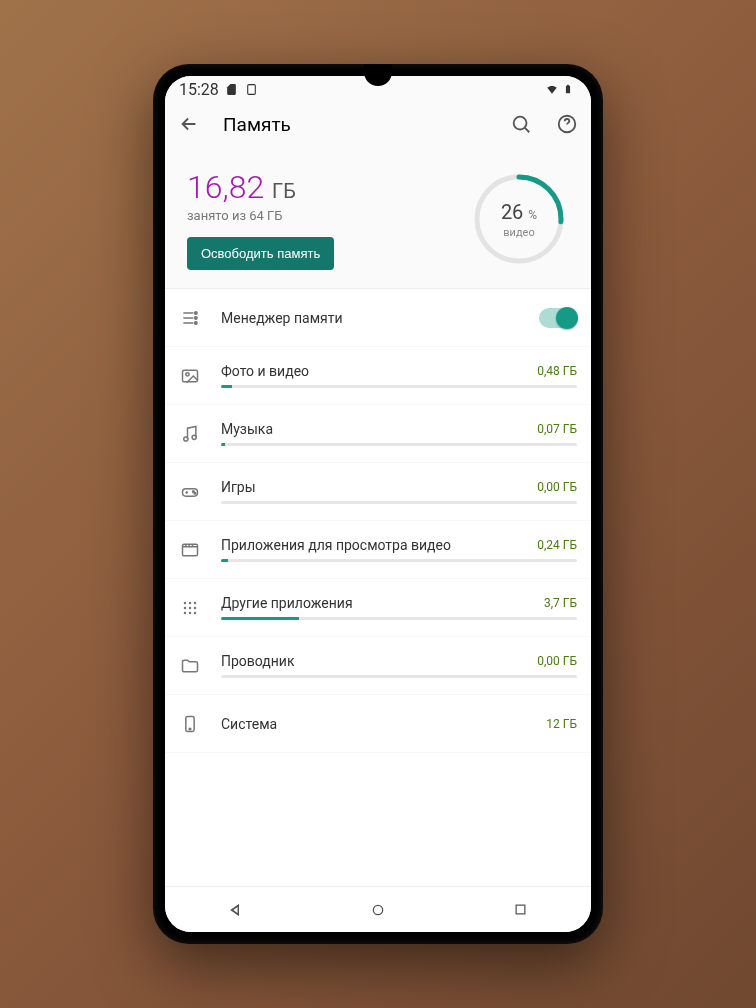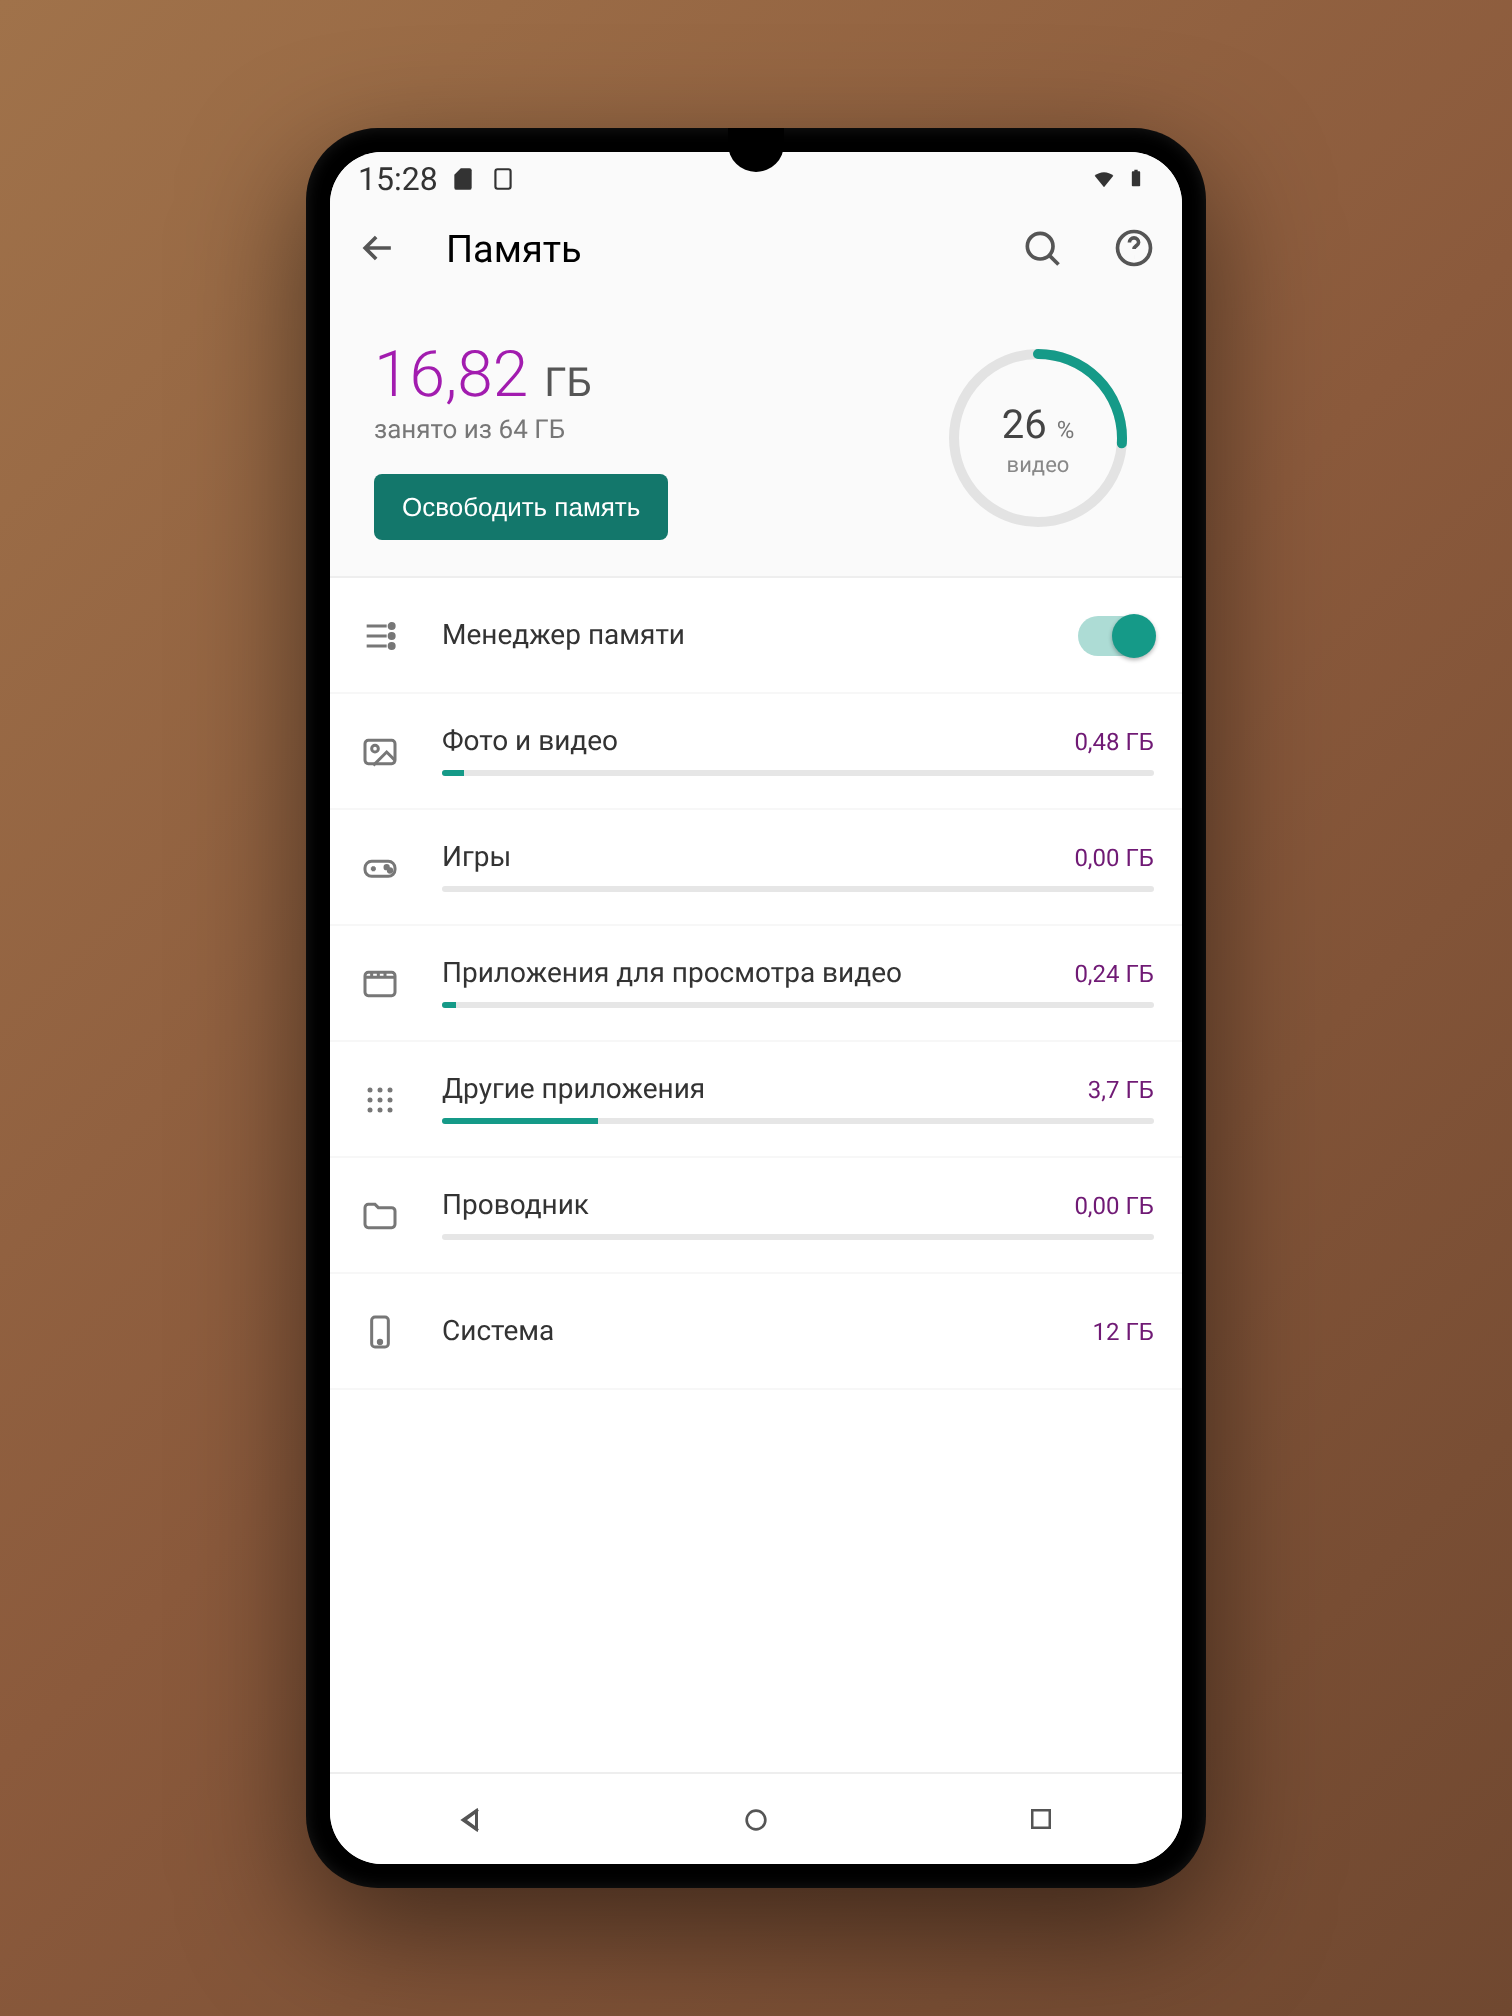--- a/index.html
+++ b/index.html
@@ -155,21 +155,21 @@
     display: flex;
     flex-direction: column;
     gap: 6px;
   }
   .row-top {
     display: flex;
     align-items: center;
     justify-content: space-between;
   }
   .row-label { font-size: 14px; color: #333; }
-  .row-value { font-size: 12px; color: #701a75; }
+  .row-value { font-size: 12px; color: #4d7c0f; }
   .bar {
     height: 3px;
     background: #e6e6e6;
     border-radius: 2px;
     overflow: hidden;
   }
   .bar-fill {
     height: 100%;
     background: #159a88;
   }
@@ -322,20 +322,38 @@
               <div class="row-value">0,48 ГБ</div>
             </div>
             <div class="bar">
               <div class="bar-fill" style="width: 3%;"></div>
             </div>
           </div>
         </div>
         <div class="row">
           <div class="row-icon">
             <svg viewBox="0 0 24 24" width="20" height="20" fill="none" stroke="currentColor" stroke-width="1.8">
+              <path d="M9 18V5l10-2v13"></path>
+              <circle cx="7" cy="18" r="2.5"></circle>
+              <circle cx="17" cy="16" r="2.5"></circle>
+            </svg>
+          </div>
+          <div class="row-body">
+            <div class="row-top">
+              <div class="row-label">Музыка</div>
+              <div class="row-value">0,07 ГБ</div>
+            </div>
+            <div class="bar">
+              <div class="bar-fill" style="width: 1%;"></div>
+            </div>
+          </div>
+        </div>
+        <div class="row">
+          <div class="row-icon">
+            <svg viewBox="0 0 24 24" width="20" height="20" fill="none" stroke="currentColor" stroke-width="1.8">
               <rect x="3" y="8" width="18" height="9" rx="4"></rect>
               <path d="M8 11v3M6.5 12.5h3"></path>
               <circle cx="16" cy="11.5" r="1" fill="currentColor"></circle>
               <circle cx="18" cy="13.5" r="1" fill="currentColor"></circle>
             </svg>
           </div>
           <div class="row-body">
             <div class="row-top">
               <div class="row-label">Игры</div>
               <div class="row-value">0,00 ГБ</div>

